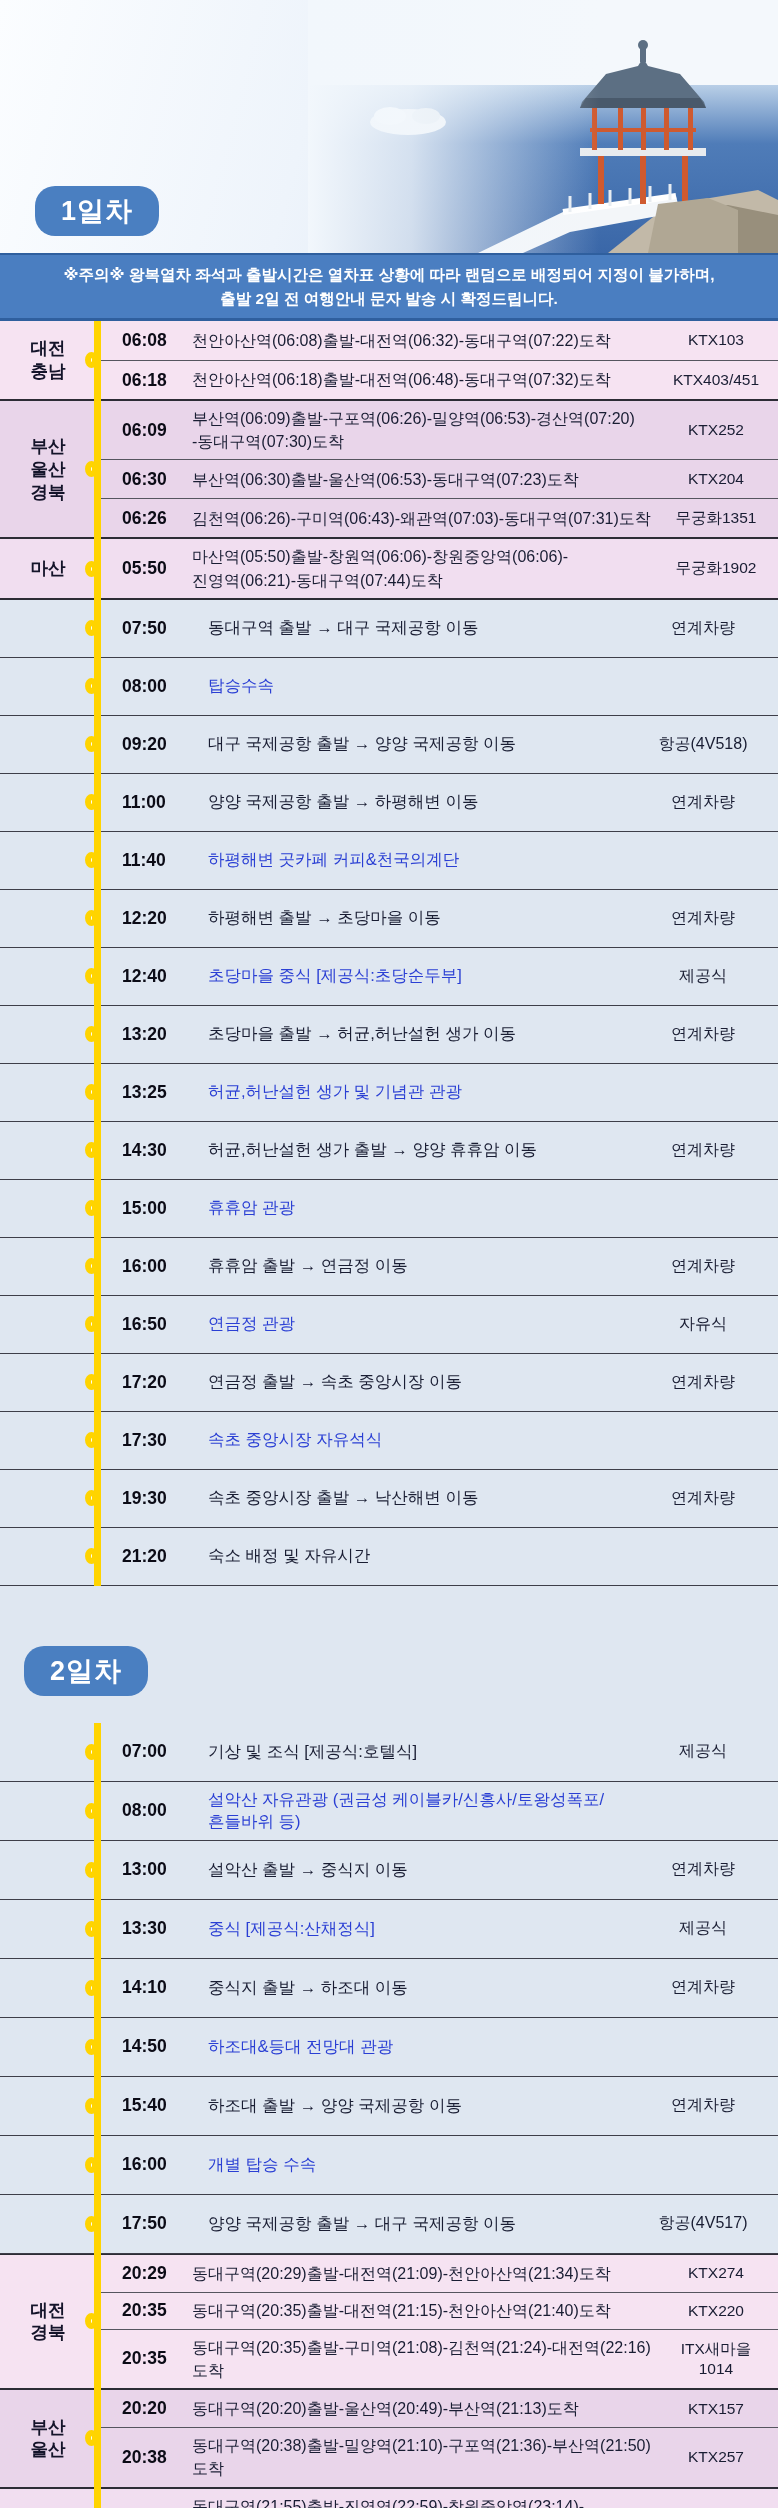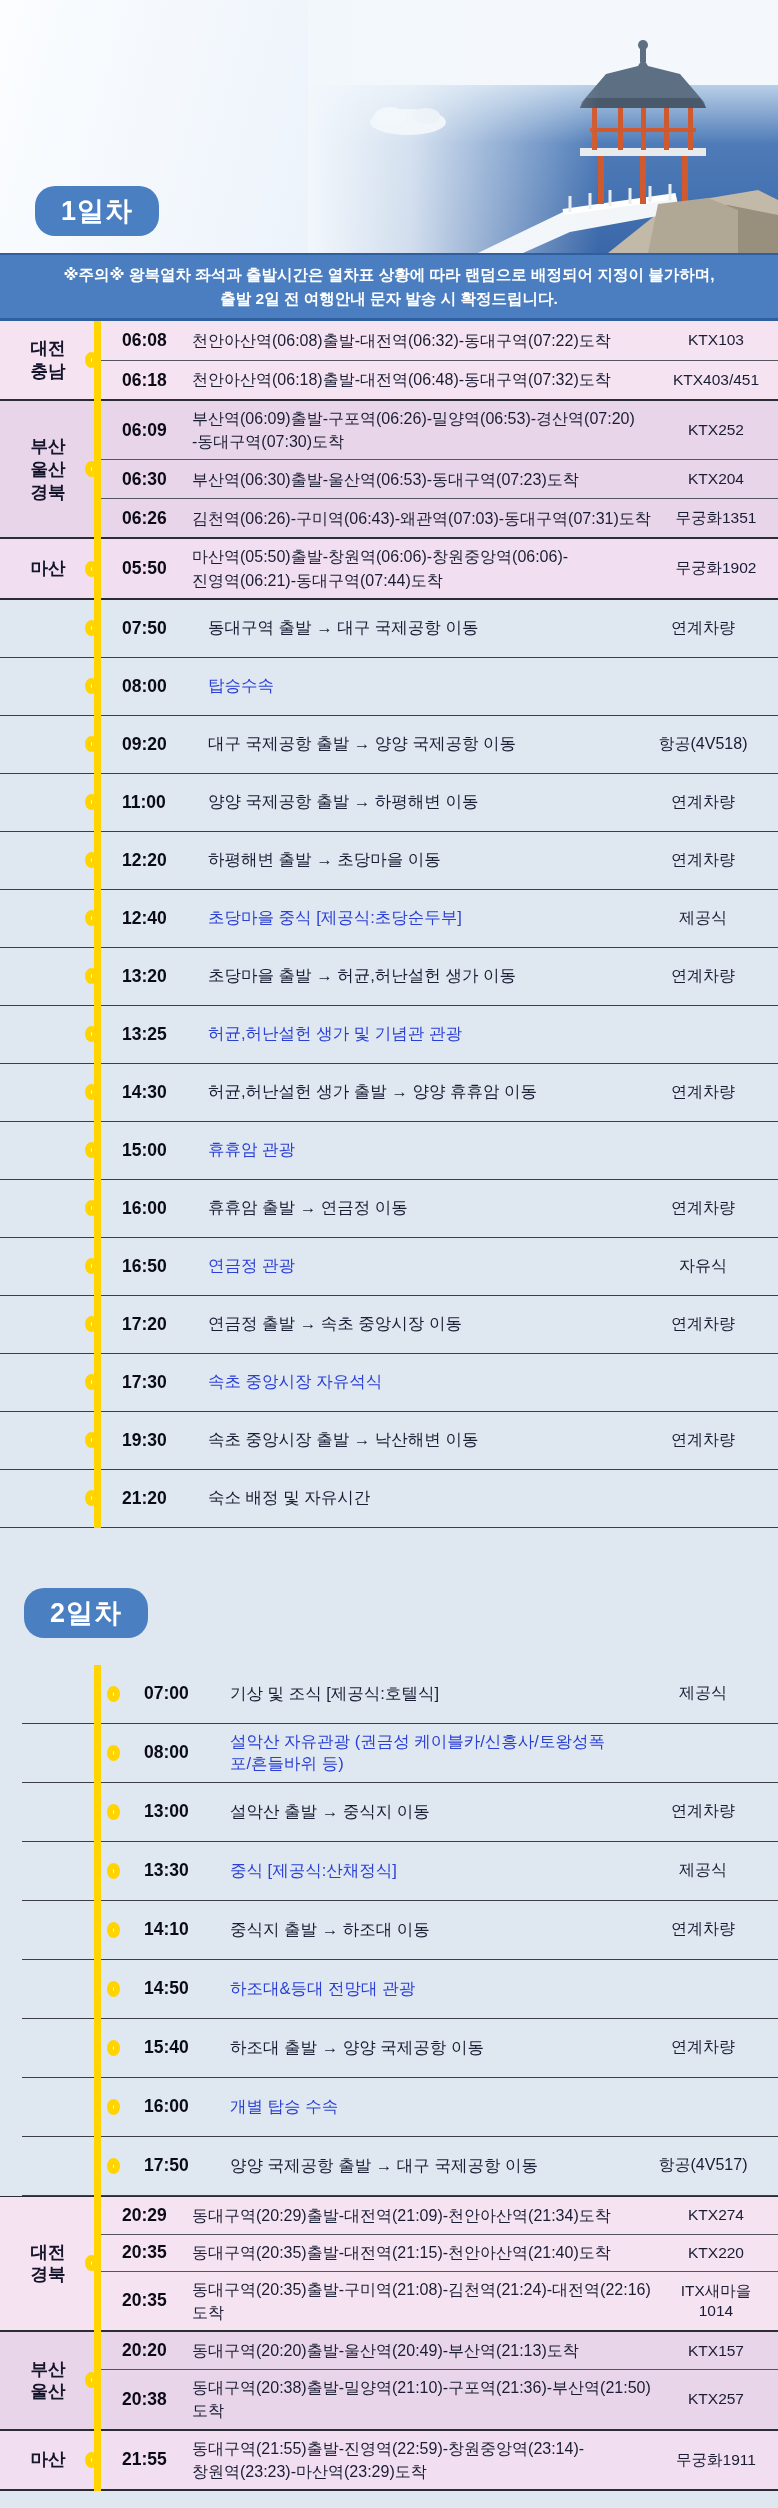--- a/index.html
+++ b/index.html
@@ -61,21 +61,21 @@
   .train-row + .train-row{border-top:1px solid var(--line-soft);}
   #return-table .train-row{min-height:37px;}
   #return-table .train-row.double{min-height:56px;}
   .train-row .time{width:60px;flex-shrink:0;font-weight:800;font-size:17.5px;color:#0b0b16;}
   .train-row .route{flex:1;font-size:16px;line-height:1.45;padding:6px 4px 6px 10px;white-space:pre-line;color:var(--text-dark);}
   .train-row .train{width:118px;flex-shrink:0;text-align:center;font-size:15.5px;white-space:pre-line;line-height:1.3;
     color:var(--text-dark);padding-right:6px;}
 
   
   .tl-row{position:relative;display:flex;align-items:center;height:58px;padding-left:122px;border-bottom:1px solid #3e3e49;gap:24px;}
-  #day2-timeline .tl-row{height:59px;margin-left:22px;}
+  #day2-timeline .tl-row{height:59px;}
   .tl-row .time{width:62px;flex-shrink:0;font-weight:800;font-size:17.5px;color:#0b0b16;}
   .tl-row .desc{flex:1;font-size:16.5px;color:var(--text-dark);padding-right:4px;}
   .tl-row.hl .desc{color:var(--highlight-blue);}
   .tl-row .note{width:140px;flex-shrink:0;text-align:center;font-size:16px;color:var(--text-dark);padding-right:10px;}
 </style>
 </head>
 <body>
 
 <div class="page">
 
@@ -208,20 +208,26 @@
     <span class="time">09:20</span>
     <span class="desc">대구 국제공항 출발 → 양양 국제공항 이동</span>
     <span class="note">항공(4V518)</span>
   </div>
         <div class="tl-row">
     <span class="dot"></span>
     <span class="time">11:00</span>
     <span class="desc">양양 국제공항 출발 → 하평해변 이동</span>
     <span class="note">연계차량</span>
   </div>
+        <div class="tl-row hl">
+    <span class="dot"></span>
+    <span class="time">11:40</span>
+    <span class="desc">하평해변 곳카페 커피&amp;천국의계단</span>
+    <span class="note"></span>
+  </div>
         <div class="tl-row">
     <span class="dot"></span>
     <span class="time">12:20</span>
     <span class="desc">하평해변 출발 → 초당마을 이동</span>
     <span class="note">연계차량</span>
   </div>
         <div class="tl-row hl">
     <span class="dot"></span>
     <span class="time">12:40</span>
     <span class="desc">초당마을 중식 [제공식:초당순두부]</span>

